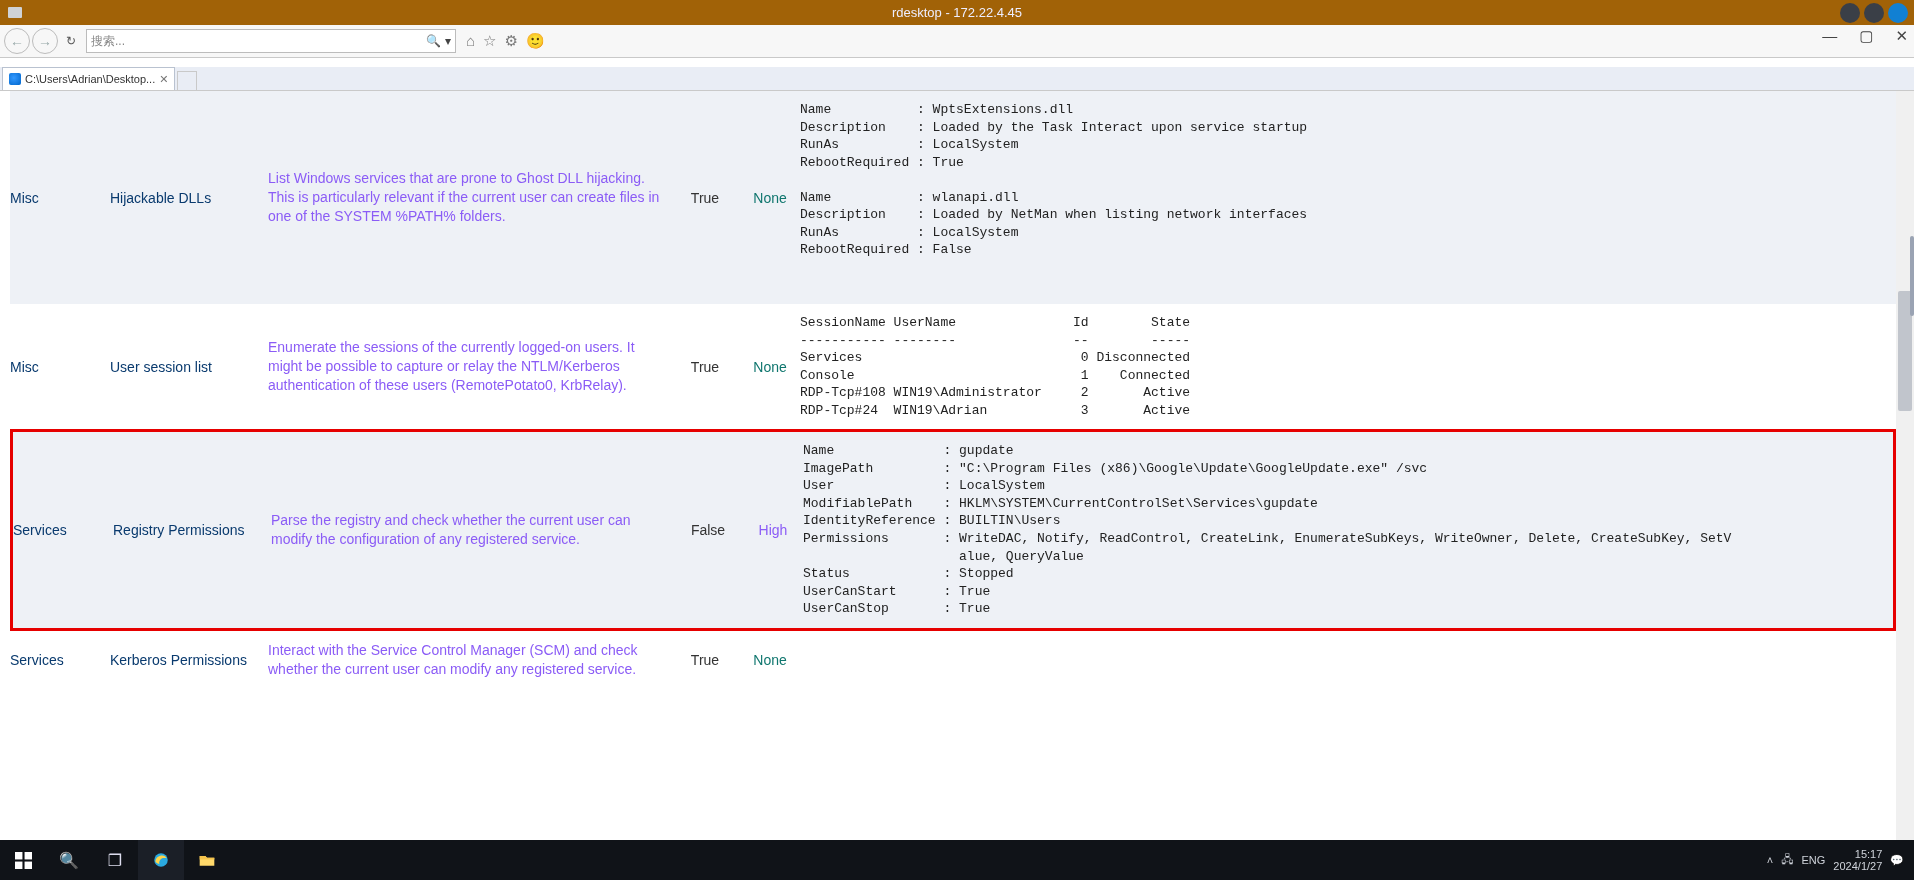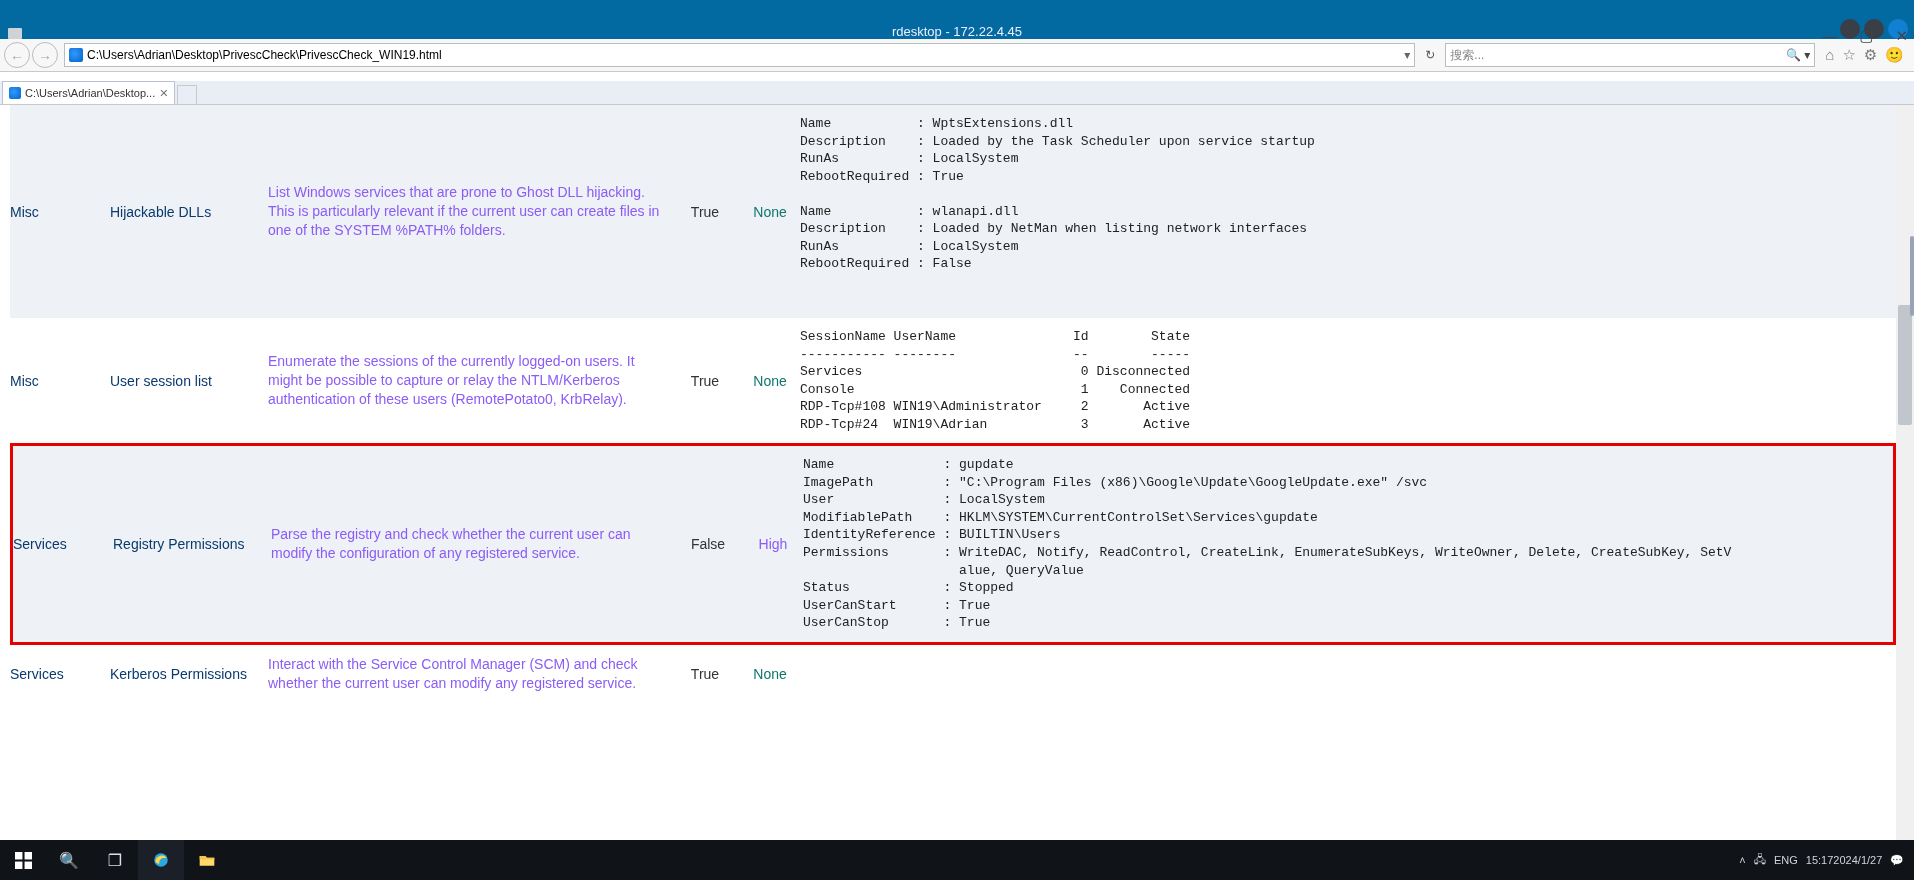--- a/index.html
+++ b/index.html
@@ -1,17 +1,17 @@
 <!DOCTYPE html>
 <html><head>
 <meta charset="utf-8">
 <style>
   html,body{margin:0;padding:0;font-family:"Segoe UI",Tahoma,sans-serif;font-size:12px;background:#000;overflow:hidden;width:1914px;height:880px}
   
-  .rd-bar{background:#0369a1;height:39px;display:flex;align-items:flex-end;color:#ccd;position:relative}
+  .rd-bar{background:#a16207;height:25px;display:flex;align-items:center;color:#ccd;position:relative}
   .rd-icon{width:14px;height:11px;background:#cfd2d6;margin:0 8px;border-radius:1px}
   .rd-title{position:absolute;left:50%;transform:translateX(-50%);color:#eef;font-size:13px}
   .rd-btn{width:20px;height:20px;border-radius:10px;margin-left:4px;display:inline-block}
   .rd-btns{margin-left:auto;margin-right:6px;display:flex}
   .rd-min{background:#3a3f47}.rd-max{background:#3a3f47}.rd-close{background:#1180d3}
   
   .ie-area{background:#fff;height:42px}
   .ie-toolbar{display:flex;align-items:center;height:28px;padding:2px 4px;border-bottom:1px solid #c9c9c9;background:#f7f7f7}
   .nav-circ{width:24px;height:24px;border:1px solid #bcbcbc;border-radius:14px;display:flex;align-items:center;justify-content:center;color:#9aa;margin-right:2px}
   .arrow-l::before{content:"←";font-size:14px}
@@ -46,45 +46,40 @@
   .hl{border:3px solid #e60000}
   .lasthdr pre{padding-top:30px}
   
   .win-ctrl{position:absolute;right:6px;top:27px;display:flex;gap:22px;color:#444;font-size:15px}
   
   .taskbar{position:absolute;bottom:0;left:0;right:0;height:40px;background:#101318;display:flex;align-items:center;color:#dde}
   .tb-btn{width:46px;height:40px;display:flex;align-items:center;justify-content:center;font-size:16px;color:#dde}
   .tb-start svg{width:17px;height:17px;fill:#fff}
   .tb-ie{background:#1b1f27}
   .tray{margin-left:auto;display:flex;align-items:center;gap:8px;padding-right:10px;color:#cfd3da;font-size:11px}
-  .clock{display:flex;flex-direction:row;align-items:flex-end;line-height:1.1}
+  .clock{display:flex;flex-direction:column;align-items:flex-end;line-height:1.1}
   .ie-ico{width:18px;height:18px}
 </style>
 </head>
 <body>
 
 <div class="rd-bar">
   <div class="rd-icon"></div>
   <div class="rd-title">rdesktop - 172.22.4.45</div>
   <div class="rd-btns">
     <span class="rd-btn rd-min"></span>
     <span class="rd-btn rd-max"></span>
     <span class="rd-btn rd-close"></span>
   </div>
 </div>
 
 <div class="ie-area">
   <div class="ie-toolbar">
     <div class="nav-circ arrow-l"></div>
     <div class="nav-circ arrow-r"></div>
-    <div class="addr">
-      <span class="favicon"></span>
-      <span>C:\Users\Adrian\Desktop\PrivescCheck\PrivescCheck_WIN19.html</span>
-      <span class="drop">▾</span>
-    </div>
     <div class="refresh">↻</div>
     <div class="search">
       <span>搜索...</span>
       <span class="mag">🔍 ▾</span>
     </div>
     <div class="ctrl-icons">
       <span>⌂</span>
       <span>☆</span>
       <span>⚙</span>
       <span class="smile">🙂</span>
@@ -110,21 +105,21 @@
 <div class="viewport">
   <div class="report">
 
     <div class="row alt">
       <div>Misc</div>
       <div>Hijackable DLLs</div>
       <div class="desc">List Windows services that are prone to Ghost DLL hijacking. This is particularly relevant if the current user can create files in one of the SYSTEM %PATH% folders.</div>
       <div class="tf">True</div>
       <div class="sev">None</div>
       <pre>Name           : WptsExtensions.dll
-Description    : Loaded by the Task Scheduler upon service startup
+Description    : Loaded by the Task Interact upon service startup
 RunAs          : LocalSystem
 RebootRequired : True
 
 Name           : wlanapi.dll
 Description    : Loaded by NetMan when listing network interfaces
 RunAs          : LocalSystem
 RebootRequired : False
 
 
 </pre>

